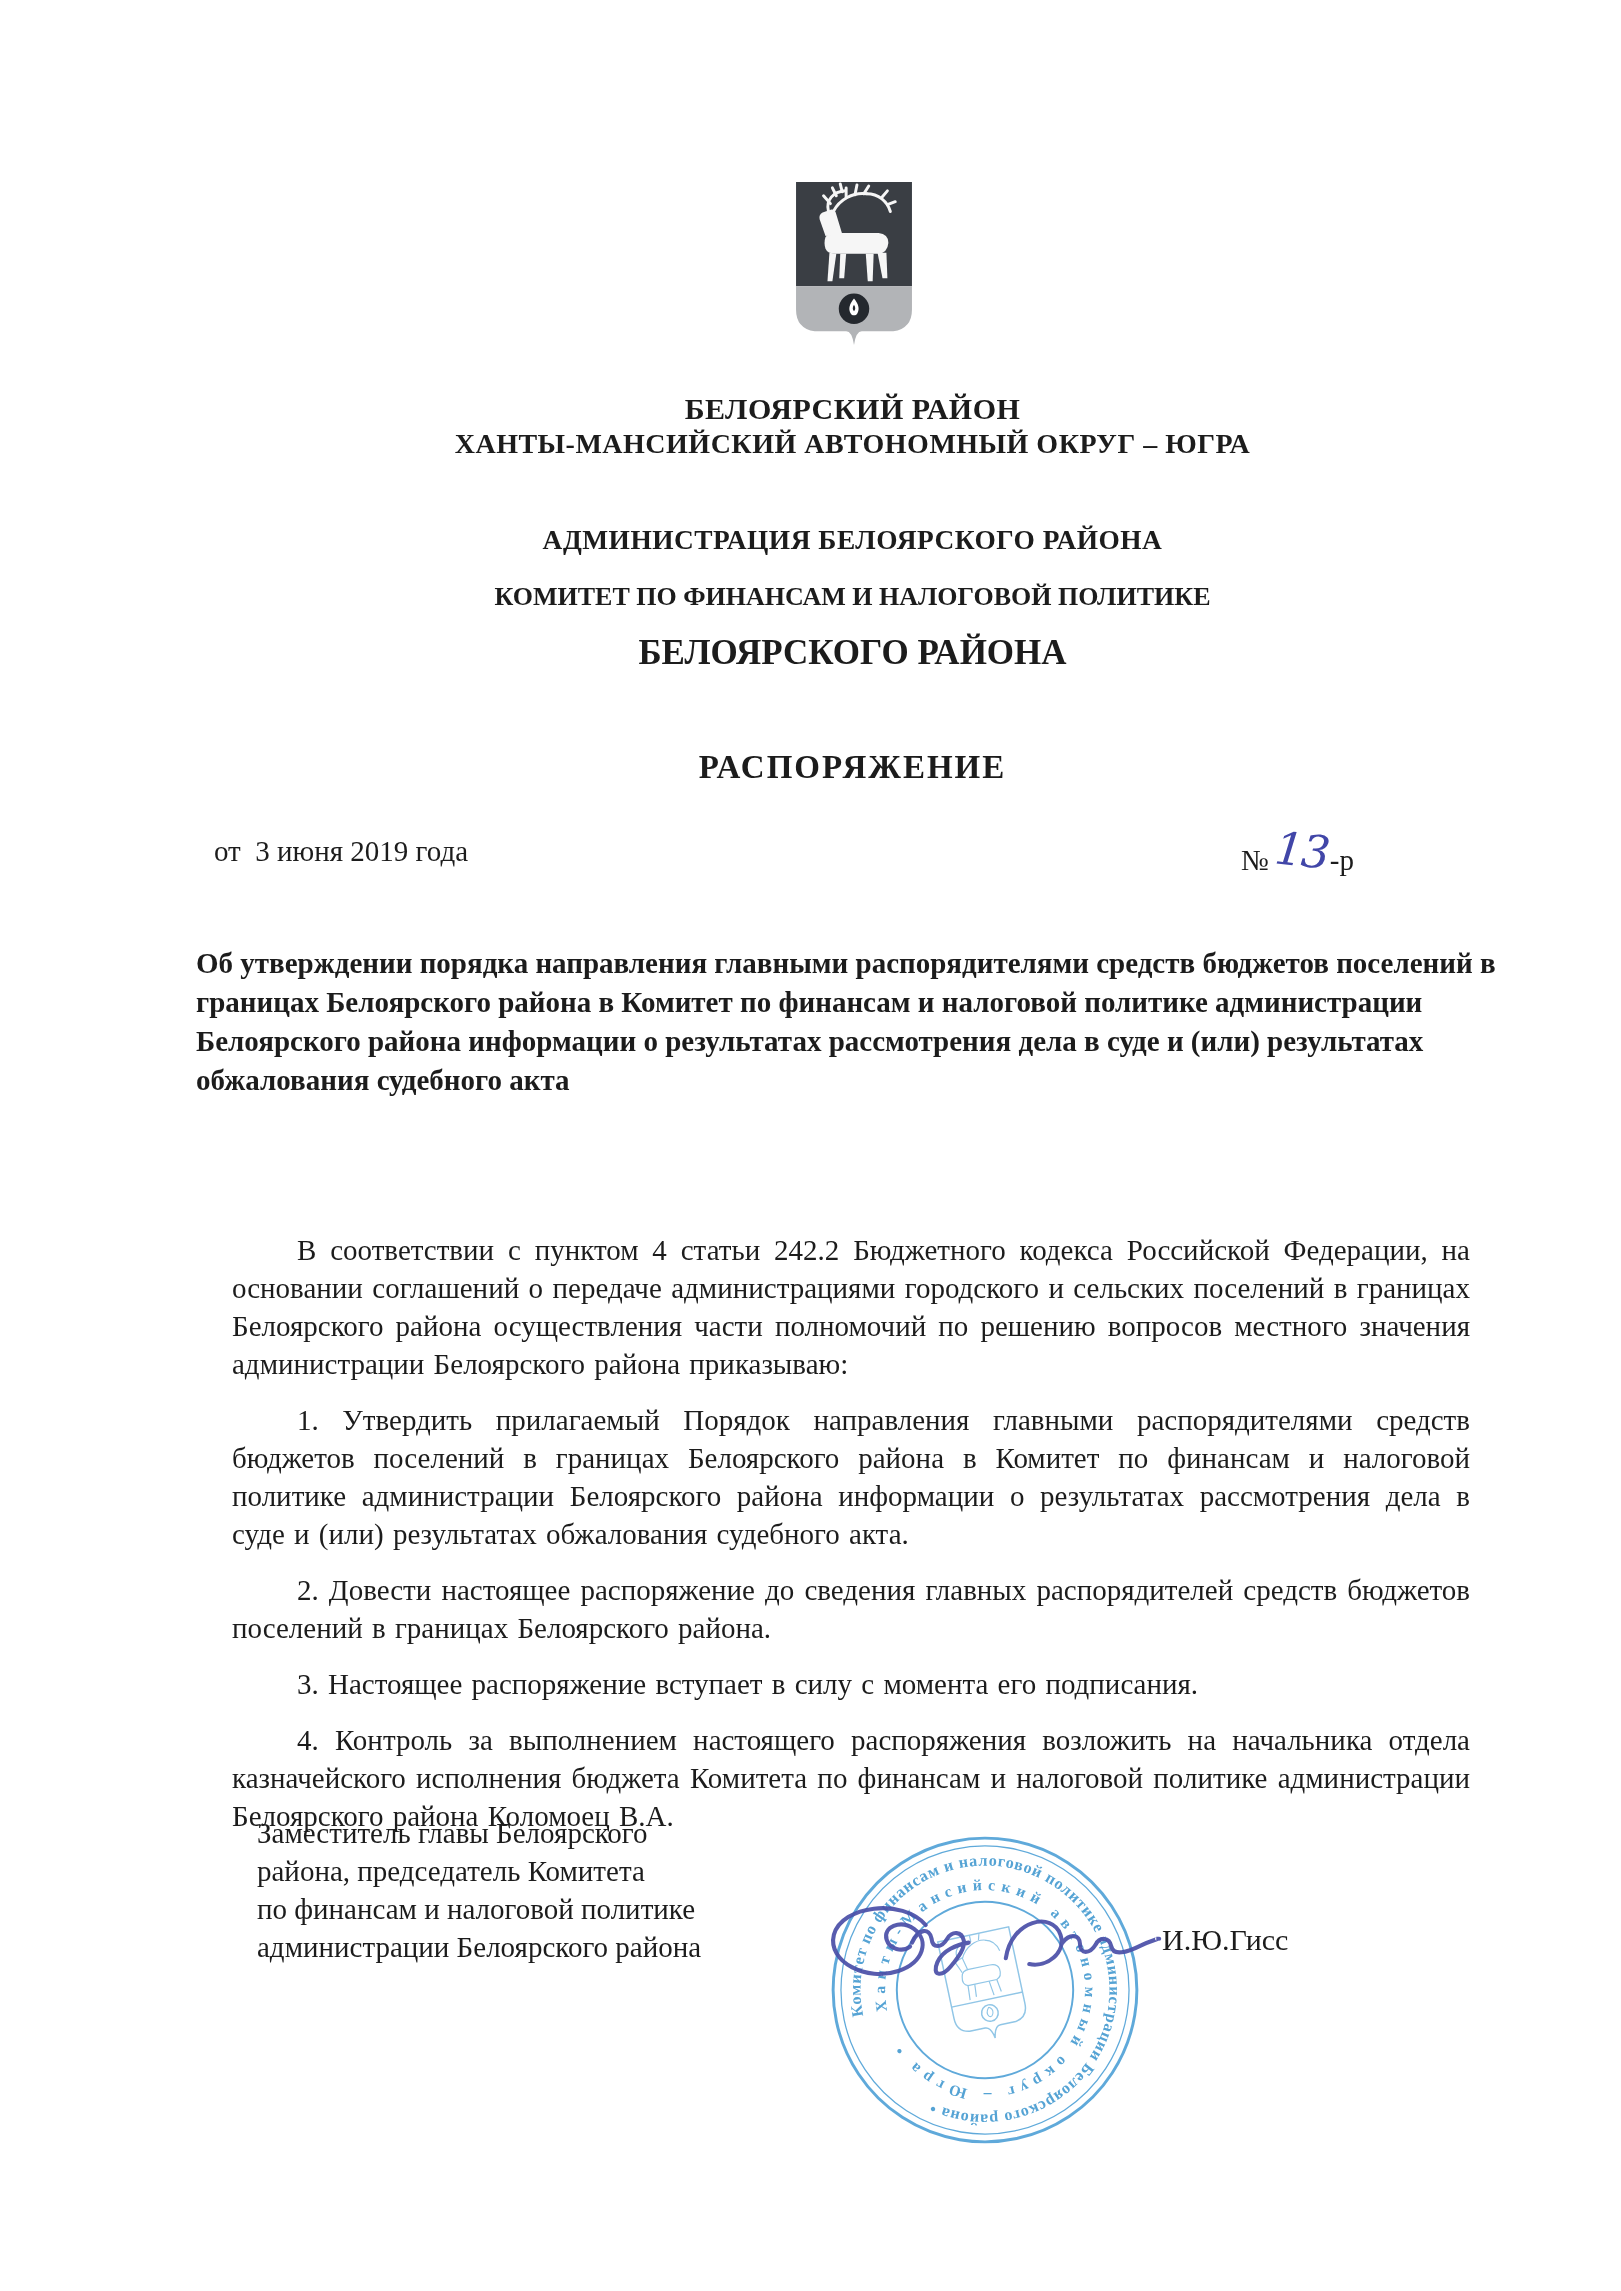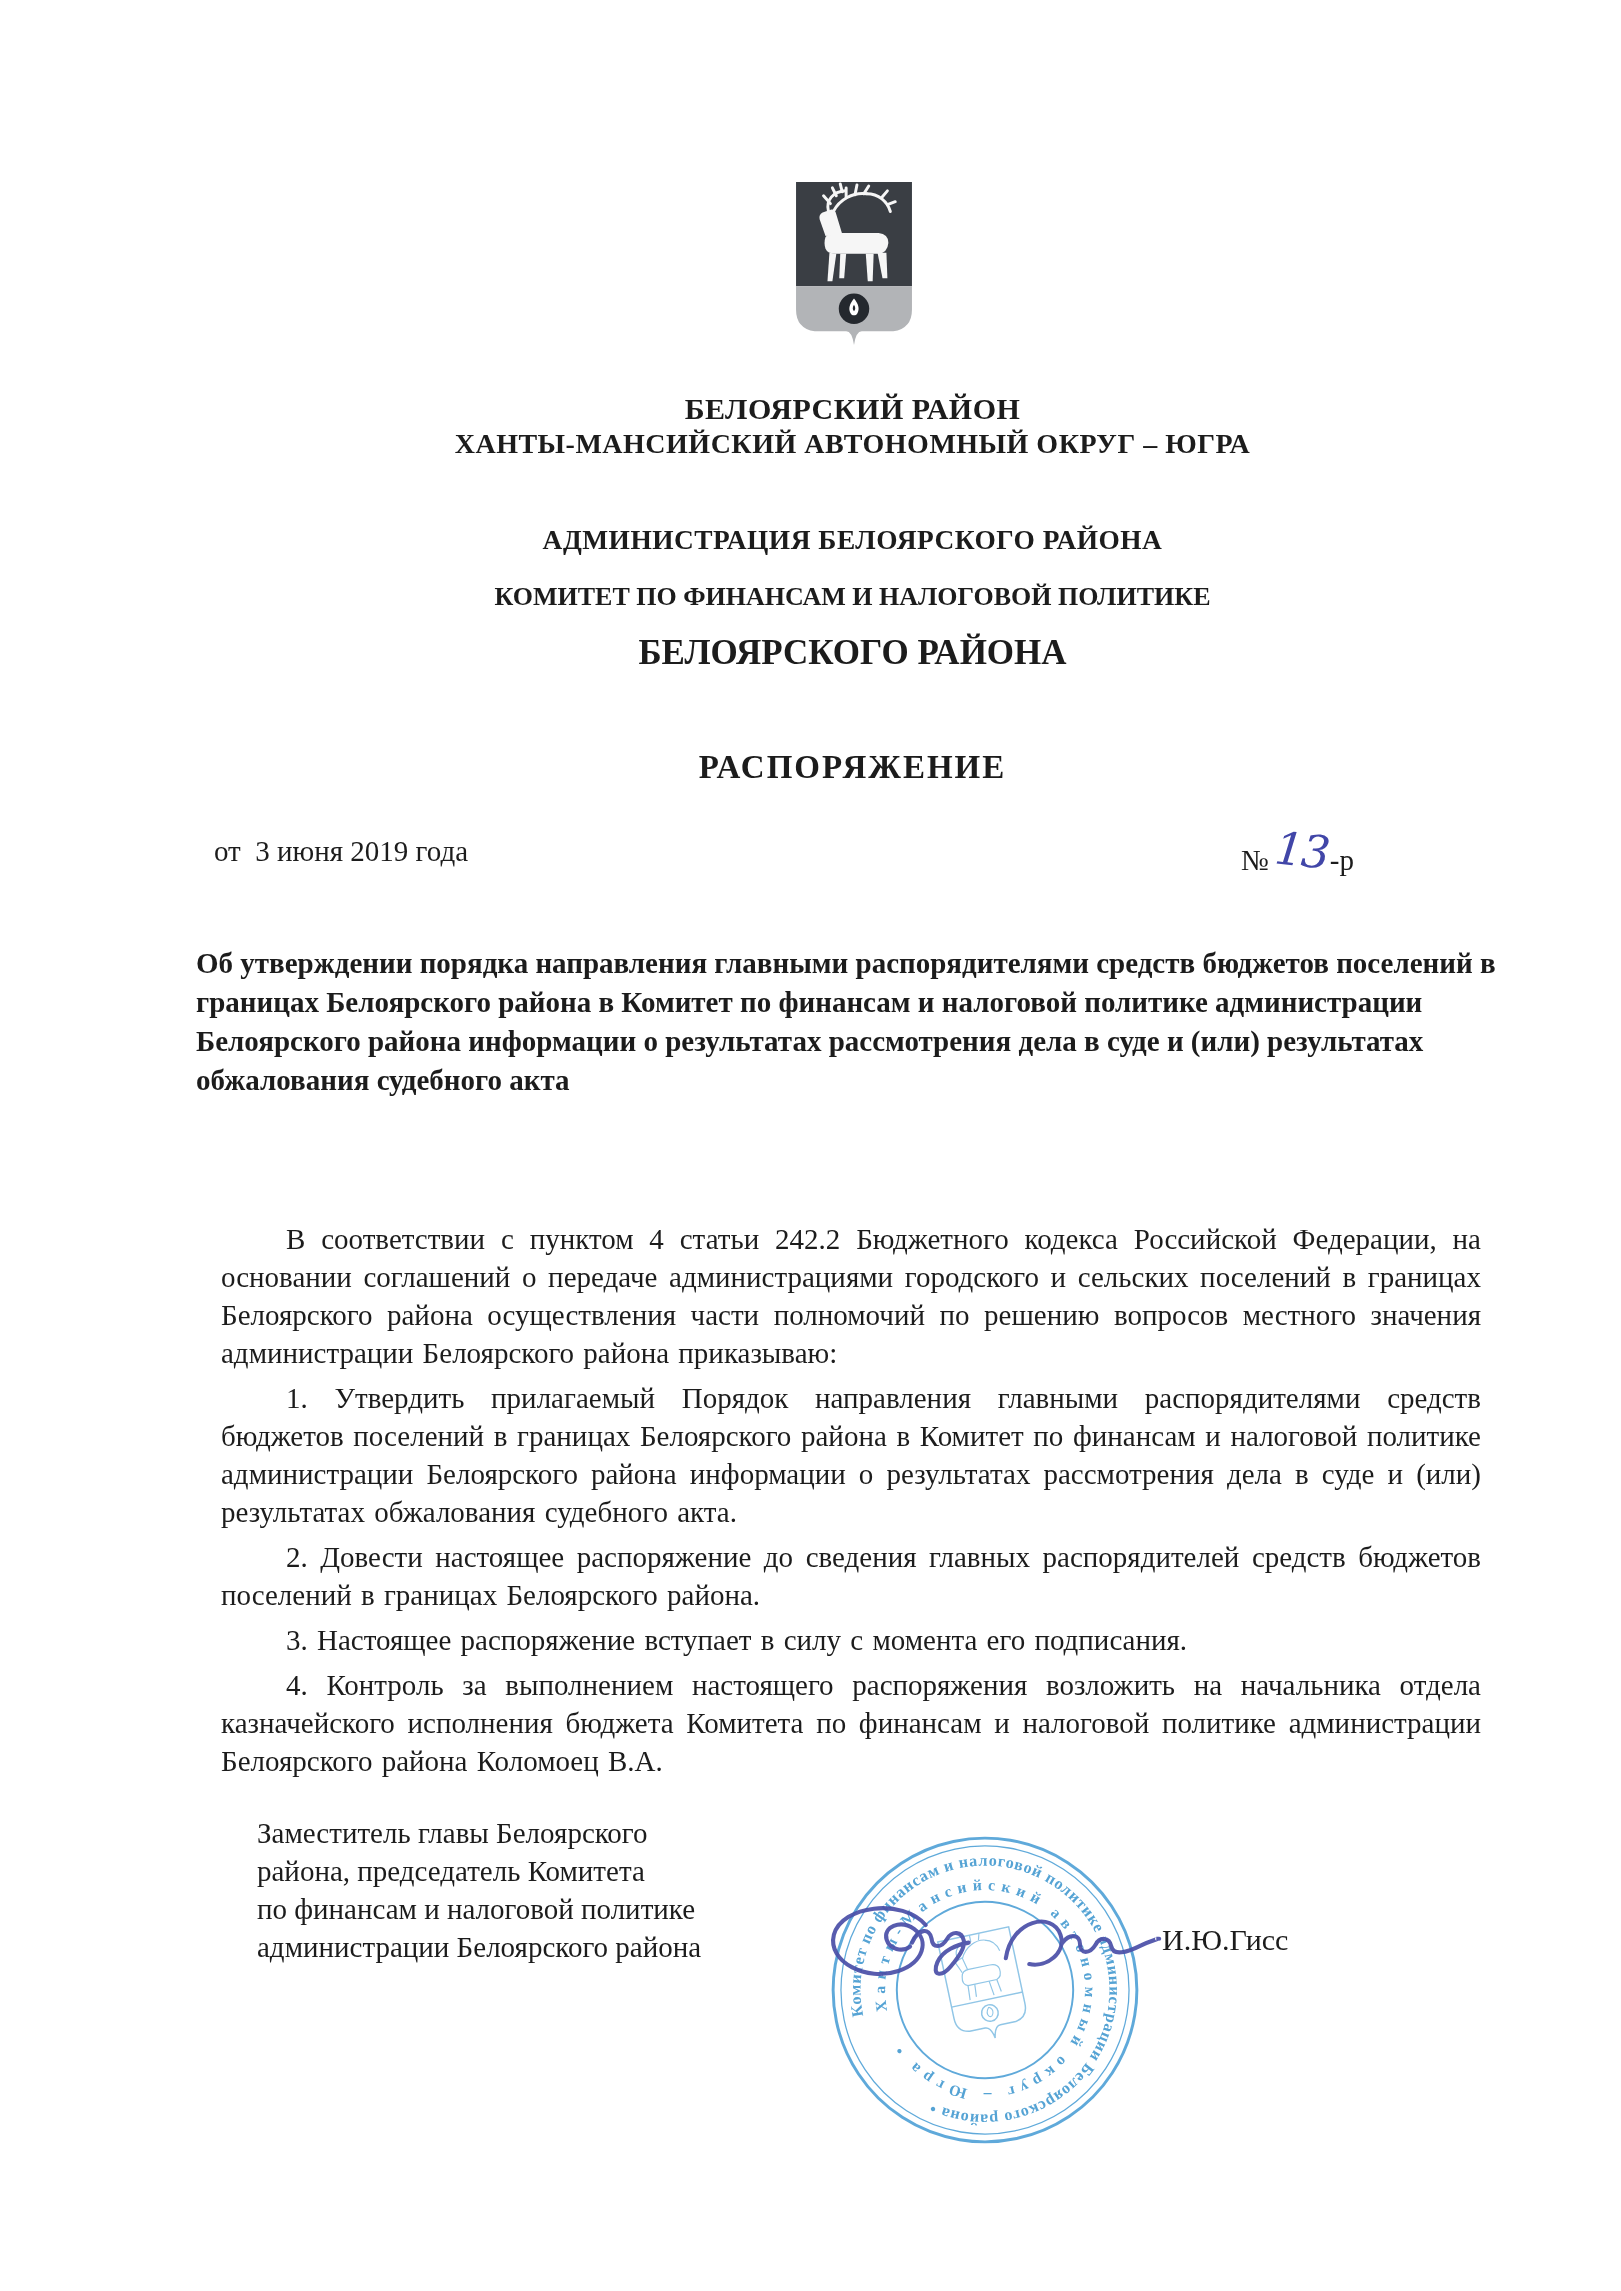--- a/index.html
+++ b/index.html
@@ -26,21 +26,21 @@
     font-family:"DejaVu Serif", serif;font-style:italic;
     font-size:45px;color:#4146a8;letter-spacing:-2px;
     display:inline-block;transform:rotate(6deg);
     position:relative;top:-3.9px;margin:0 2px 0 5.9px;line-height:0.9;
   }
   .doc-title{
     top:944px;left:196px;width:1313px;text-align:left;
     font-weight:bold;font-size:29px;line-height:39px;
   }
   .doc-body{top:1213px;left:214px;width:1274px;font-size:29px;line-height:38px;text-align:justify;word-spacing:2px;}
-  .doc-body p{margin:7px;text-indent:65px;}
+  .doc-body p{margin:18px;text-indent:65px;}
   .sig-position{top:1814px;left:257px;font-size:29px;line-height:38px;}
   .sig-name{left:1162px;top:1923px;font-size:30px;}
   .emblem-svg{left:796px;top:182px;}
   .stamp-svg{left:816px;top:1821px;opacity:0.88;}
   .signature-svg{left:812px;top:1884px;}
   .stamp-ring-text{font-family:"Liberation Serif",serif;font-weight:bold;}
 </style>
 </head>
 <body>
 

